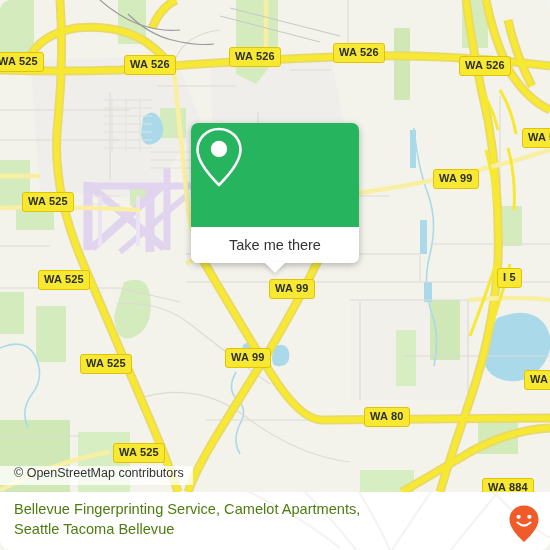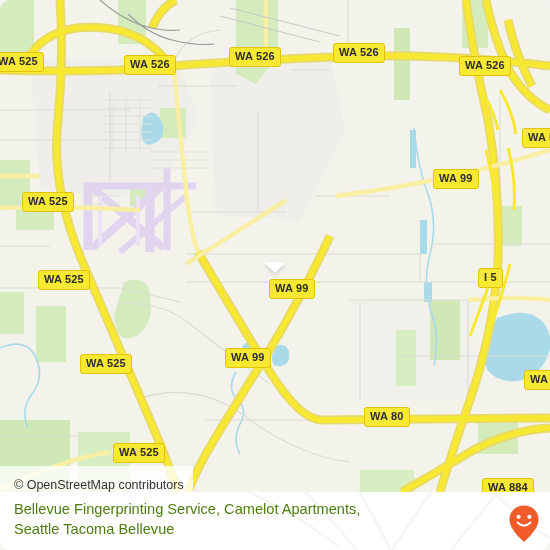--- a/index.html
+++ b/index.html
@@ -57,21 +57,21 @@
     border-left:11px solid transparent;
     border-right:11px solid transparent;
     border-top:11px solid #ffffff;
     filter:drop-shadow(0 2px 2px rgba(0,0,0,.17));
   }
 
   
   .attrib{
     position:absolute;left:0;top:466px;
     background:rgba(255,255,255,.78);
-    padding:12px 9px 5px 14px;
+    padding:0 9px 5px 14px;
     font-size:12.5px;color:#333;
     font-family:"Liberation Sans", sans-serif;
     border-radius:0 3px 0 0;
   }
 
   
   .footer{
     position:absolute;left:0;top:492px;width:550px;height:58px;
     background:#ffffff;overflow:hidden;
   }
@@ -261,28 +261,39 @@
     <div class="shield" style="left:-8px;top:52px;">WA 525</div>
     <div class="shield" style="left:124px;top:55px;">WA 526</div>
     <div class="shield" style="left:229px;top:47px;">WA 526</div>
     <div class="shield" style="left:333px;top:43px;">WA 526</div>
     <div class="shield" style="left:459px;top:56px;">WA 526</div>
     <div class="shield" style="left:522px;top:128px;">WA 525</div>
     <div class="shield" style="left:22px;top:192px;">WA 525</div>
     <div class="shield" style="left:433px;top:169px;">WA 99</div>
     <div class="shield" style="left:38px;top:270px;">WA 525</div>
     <div class="shield" style="left:269px;top:279px;">WA 99</div>
-    <div class="shield" style="left:478px;top:268px;">I 5</div>
+    <div class="shield" style="left:497px;top:268px;">I 5</div>
     <div class="shield" style="left:80px;top:354px;">WA 525</div>
     <div class="shield" style="left:225px;top:348px;">WA 99</div>
     <div class="shield" style="left:524px;top:370px;">WA 5</div>
     <div class="shield" style="left:364px;top:407px;">WA 80</div>
     <div class="shield" style="left:113px;top:443px;">WA 525</div>
     <div class="shield" style="left:482px;top:478px;">WA 884</div>
 
+    <div class="card">
+      <div class="card-top">
+        <svg width="56" height="68" viewBox="0 0 56 68">
+          <path d="M28 6 C16 6 6.5 15.2 6.5 26.8 C6.5 40 20 54 28 62 C36 54 49.5 40 49.5 26.8 C49.5 15.2 40 6 28 6 Z" fill="none" stroke="#ffffff" stroke-width="2.6" stroke-linejoin="round"></path>
+          <circle cx="28" cy="26" r="8.2" fill="#ffffff"></circle>
+        </svg>
+      </div>
+      <div class="card-bottom">
+        <span>Take me there</span>
+      </div>
+    </div>
     <div class="card-tail"></div>
 
     <div class="attrib">© OpenStreetMap contributors</div>
   </div>
 
   <div class="footer">
     <svg class="footer-wm" viewBox="0 0 320 90">
       <g stroke="#e9e9e4" fill="none" stroke-width="2.2">
         <path d="M0 6 Q60 30 110 70"></path>
         <path d="M60 0 Q100 36 140 90"></path>

